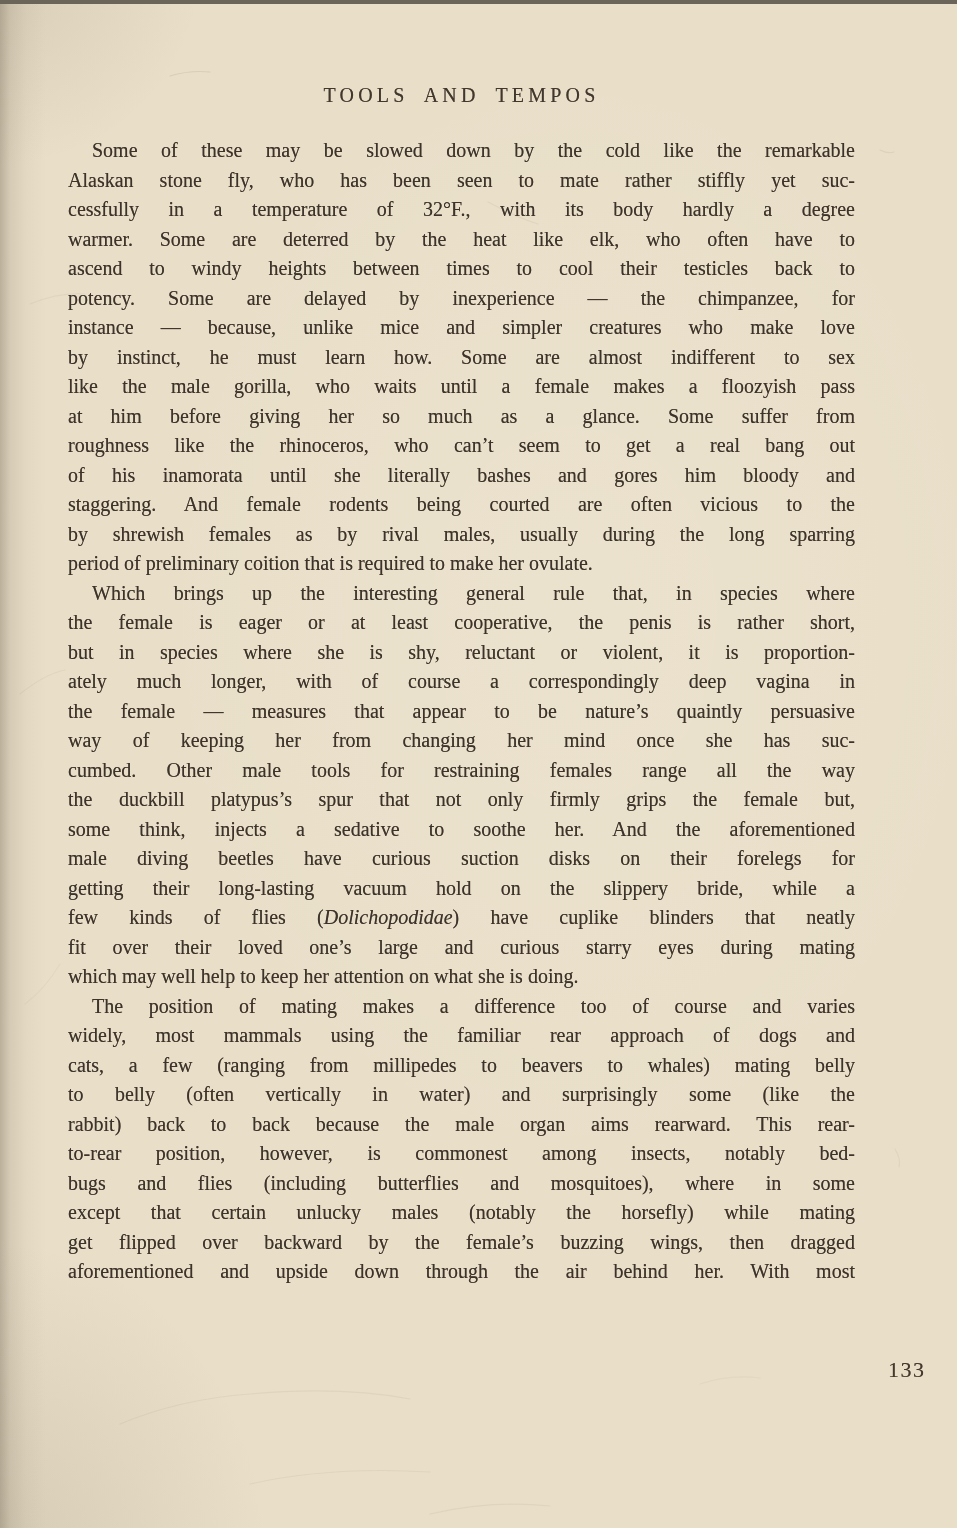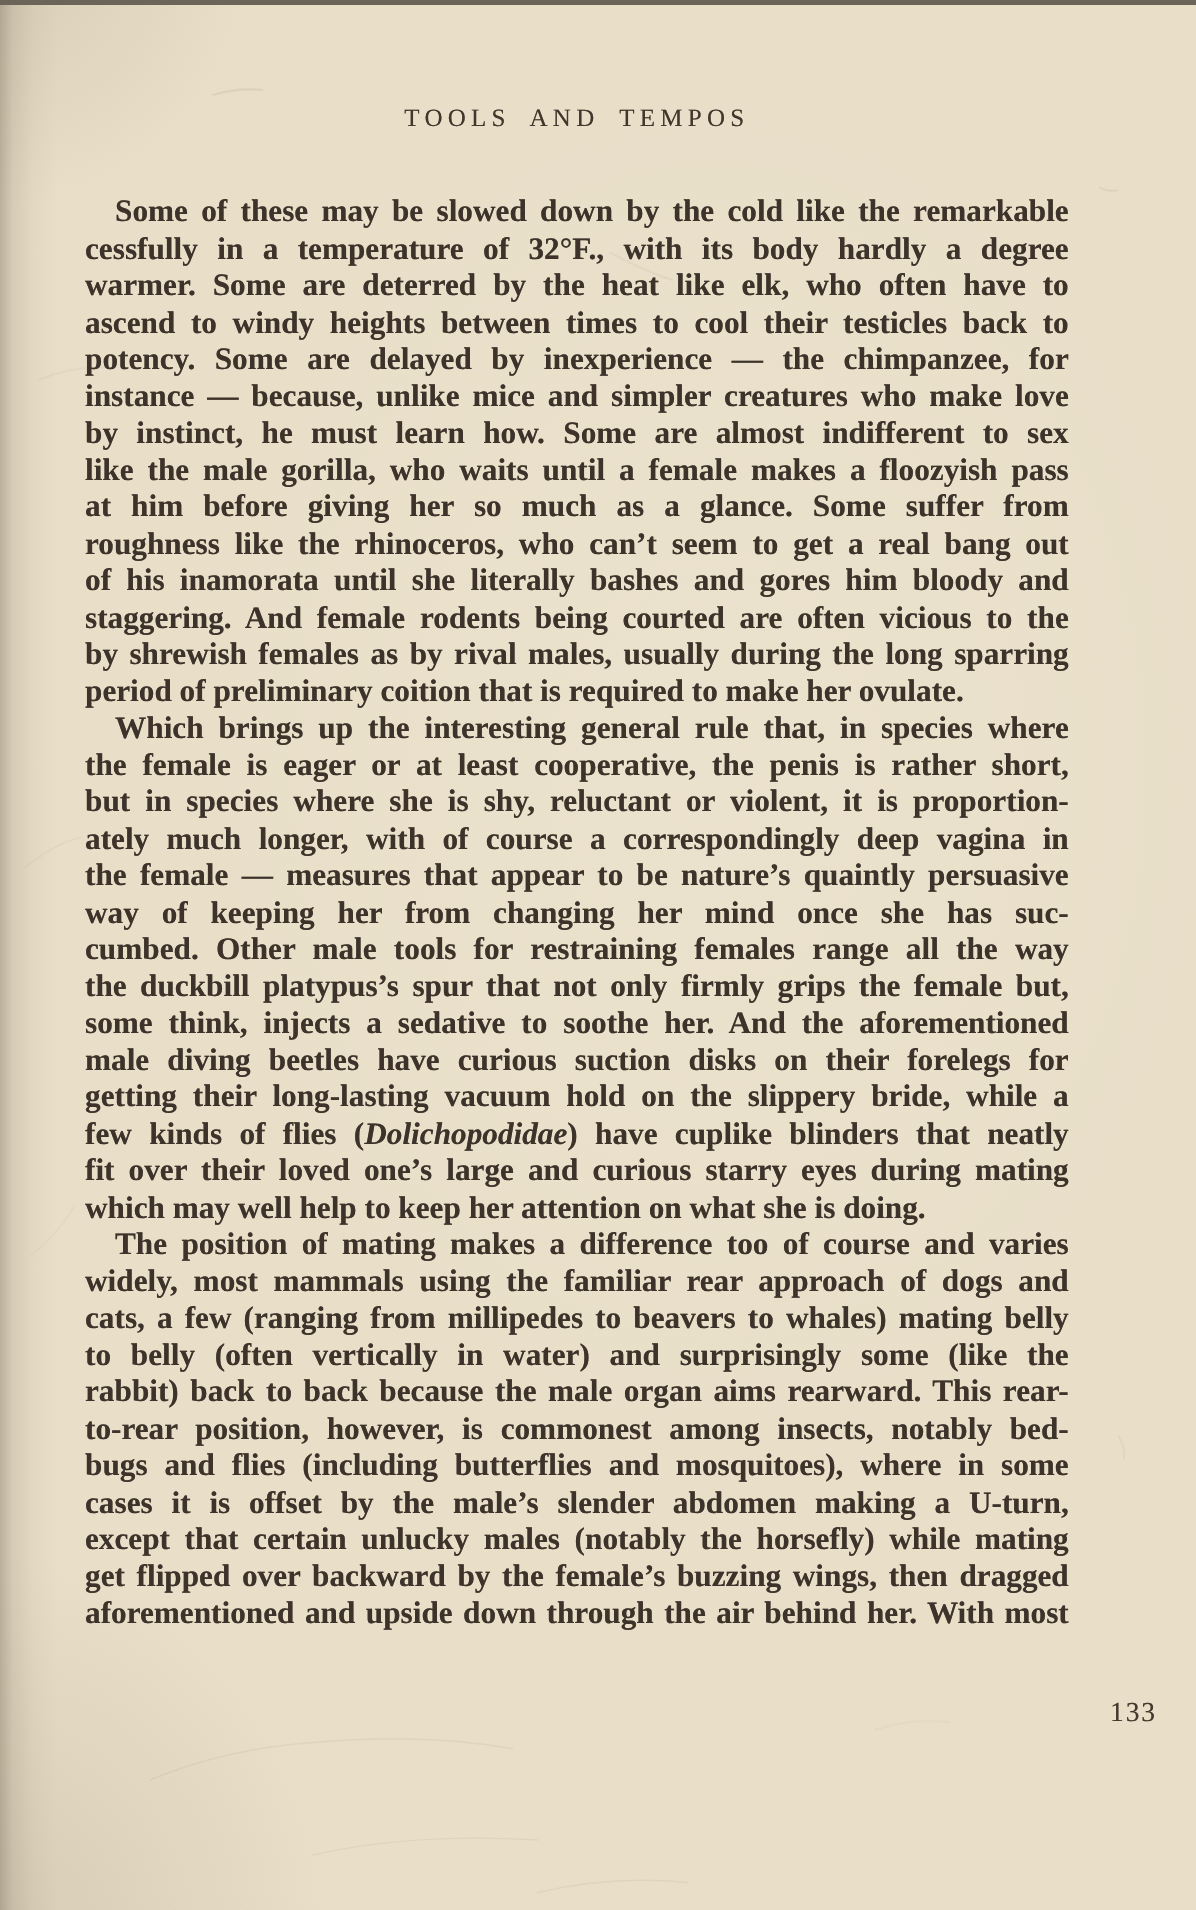--- a/index.html
+++ b/index.html
@@ -21,26 +21,25 @@
     left:68px;top:80px;width:787px;
     text-align:center;
     font-size:20px;
     letter-spacing:0.21em;
     word-spacing:7px;
     color:#41372c;
     text-shadow:0 0 0.4px rgba(62,50,40,0.55);
   }
   .body-text{
     position:absolute;
-    left:68px;top:151px;width:787px;
-    font-size:25px;
+    left:68px;top:132px;width:787px;
+    font-size:20px;
     line-height:29.5px;
     color:#3d332a;
     text-shadow:0 0 0.45px rgba(60,48,38,0.6);
-    font-weight:bold;
   }
   .line{
     text-align:justify;
     text-align-last:justify;
   }
   .line.last{
     text-align-last:left;
   }
   .line.indent{
     padding-left:24px;
@@ -77,20 +76,21 @@
       <path d="M430 1510 q 60 -14 120 -8" opacity="0.3"></path>
       <path d="M700 1380 q 30 -10 60 -6" opacity="0.2"></path>
       <path d="M895 1145 q 6 10 4 18" opacity="0.3"></path>
     </g>
   </svg>
 
   <div class="running-head">TOOLS AND TEMPOS</div>
 
   <div class="body-text">
       <div class="line indent">Some of these may be slowed down by the cold like the remarkable</div>
+      <div class="line">Alaskan stone fly, who has been seen to mate rather stiffly yet suc-</div>
       <div class="line">cessfully in a temperature of 32°F., with its body hardly a degree</div>
       <div class="line">warmer.  Some are deterred by the heat like elk, who often have to</div>
       <div class="line">ascend to windy heights between times to cool their testicles back to</div>
       <div class="line">potency.  Some are delayed by inexperience — the chimpanzee, for</div>
       <div class="line">instance — because, unlike mice and simpler creatures who make love</div>
       <div class="line">by instinct, he must learn how.  Some are almost indifferent to sex</div>
       <div class="line">like the male gorilla, who waits until a female makes a floozyish pass</div>
       <div class="line">at him before giving her so much as a glance.  Some suffer from</div>
       <div class="line">roughness like the rhinoceros, who can’t seem to get a real bang out</div>
       <div class="line">of his inamorata until she literally bashes and gores him bloody and</div>
@@ -111,21 +111,20 @@
       <div class="line">few kinds of flies (<i>Dolichopodidae</i>) have cuplike blinders that neatly</div>
       <div class="line">fit over their loved one’s large and curious starry eyes during mating</div>
       <div class="line last">which may well help to keep her attention on what she is doing.</div>
       <div class="line indent">The position of mating makes a difference too of course and varies</div>
       <div class="line">widely, most mammals using the familiar rear approach of dogs and</div>
       <div class="line">cats, a few (ranging from millipedes to beavers to whales) mating belly</div>
       <div class="line">to belly (often vertically in water) and surprisingly some (like the</div>
       <div class="line">rabbit) back to back because the male organ aims rearward.  This rear-</div>
       <div class="line">to-rear position, however, is commonest among insects, notably bed-</div>
       <div class="line">bugs and flies (including butterflies and mosquitoes), where in some</div>
-      <div class="line">cases it is offset by the male’s slender abdomen making a U-turn,</div>
       <div class="line">except that certain unlucky males (notably the horsefly) while mating</div>
       <div class="line">get flipped over backward by the female’s buzzing wings, then dragged</div>
       <div class="line">aforementioned and upside down through the air behind her.  With most</div>
     </div>
 
   <div class="page-number">133</div>
 
 </div>
 
 </body></html>

